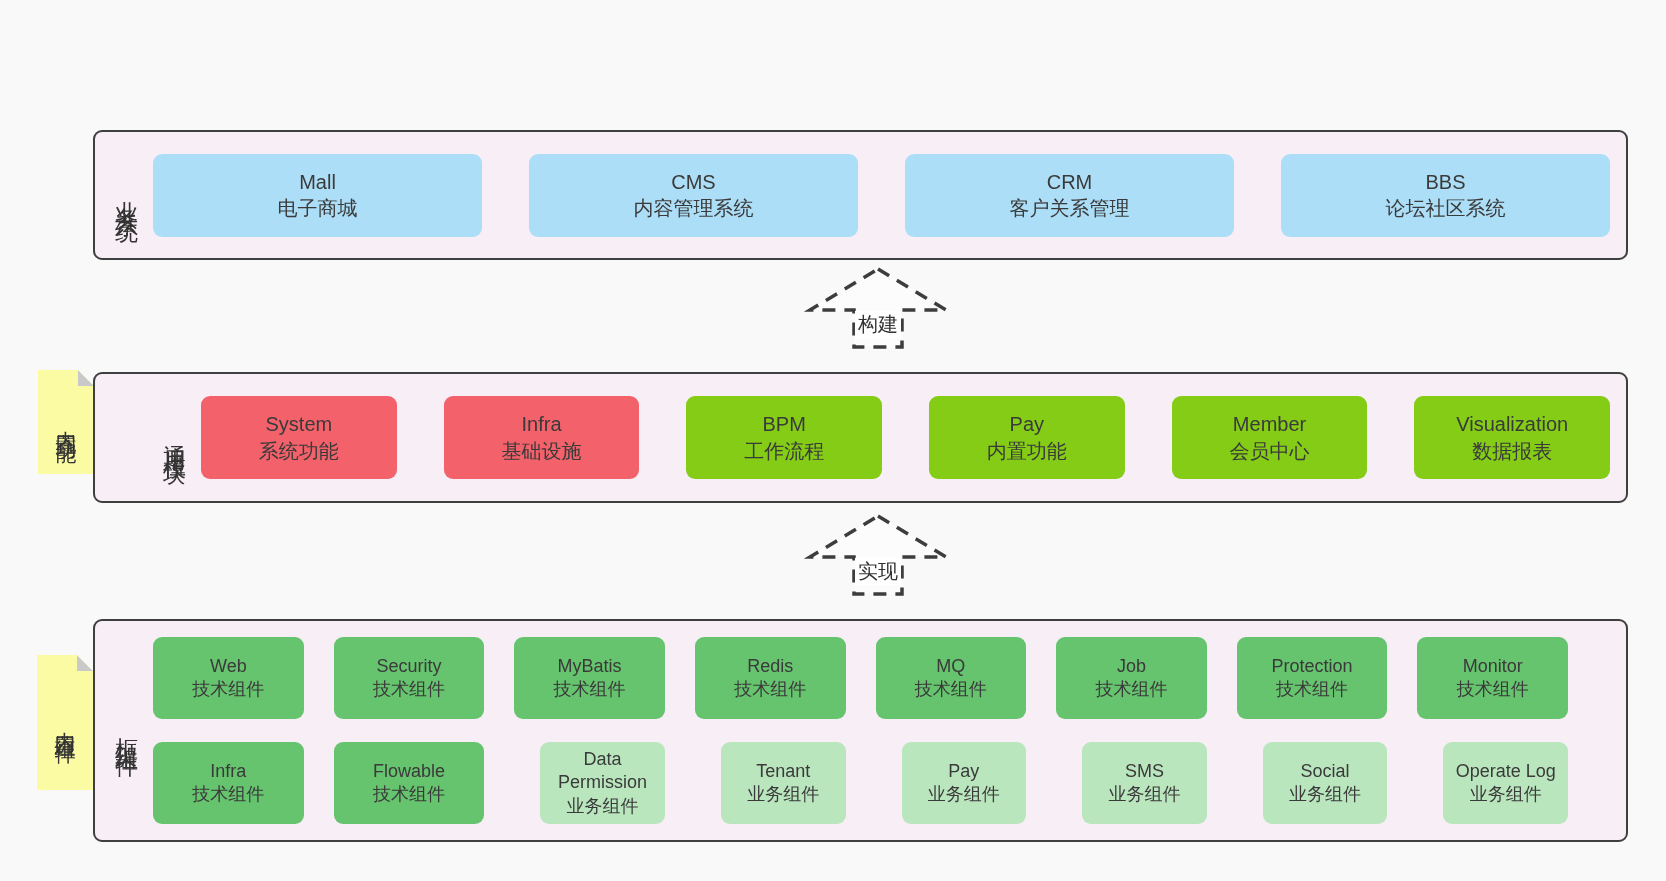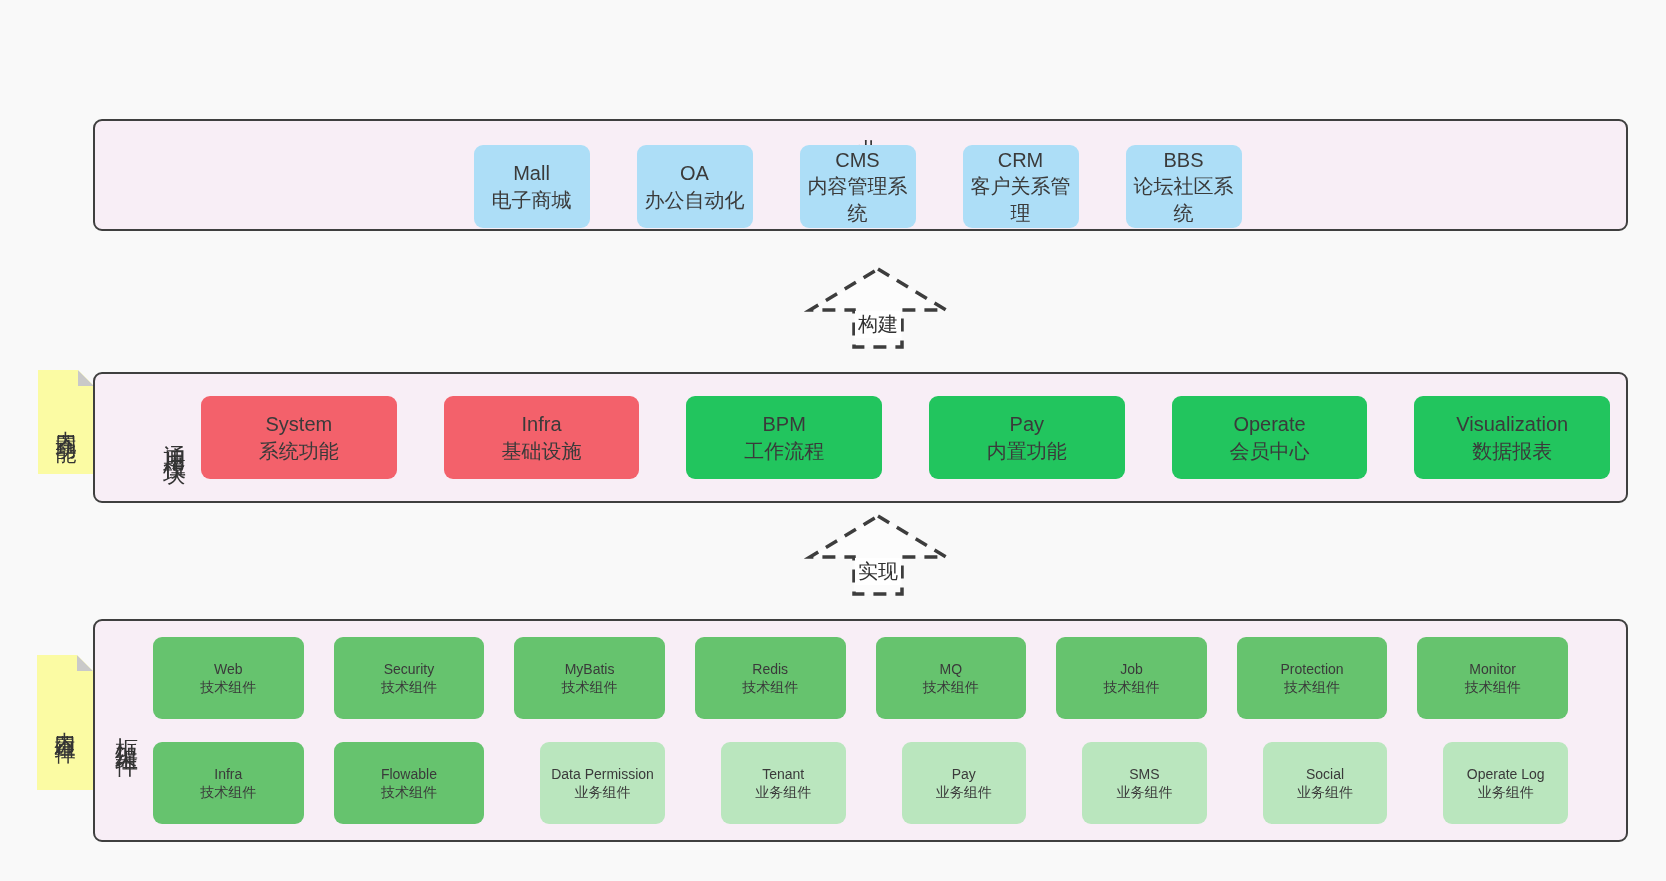--- a/index.html
+++ b/index.html
@@ -8,47 +8,47 @@
     background:#f9f9f9;
     font-family:"Liberation Sans","DejaVu Sans",sans-serif;
     color:#3a3a3a;
   }
   
   .band{
     position:absolute;left:93px;width:1535px;box-sizing:border-box;
     background:#f8eef6;border:2px solid #3f3f3f;border-radius:9px;
     display:flex;align-items:center;z-index:1;
   }
-  #band-business{top:119px;height:112px;flex-direction:column;}
+  #band-business{top:130px;height:130px;}
   #band-common{top:372px;height:131px;padding-left:48px;}
   #band-framework{top:619px;height:223px;}
   .band-label{
     flex:0 0 auto;margin-left:12px;width:36px;text-align:center;
     writing-mode:vertical-rl;text-orientation:upright;
     font-size:23px;letter-spacing:6px;color:#333;
   }
   .band-boxes{
     flex:1;display:flex;gap:47px;margin:0 16px 0 10px;
   }
   .box{
     flex:1;height:83px;border-radius:9px;
     display:flex;flex-direction:column;align-items:center;justify-content:center;
     text-align:center;font-size:20px;line-height:1.32;padding:0 4px;box-sizing:border-box;
   }
   .box.blue{background:#addef7;}
   .box.red{background:#f3616b;}
-  .box.pink{background:#22c55e;}
+  .box.pink{background:#84cc16;}
   .box.green{background:#66c36e;}
   .box.green-light{background:#bae6be;margin-left:26px;}
   
   .band-grid{
     flex:1;display:grid;grid-template-columns:repeat(8,1fr);
     gap:23px 30px;margin:0 58px 0 10px;
   }
-  .band-grid .box{height:82px;font-size:14px;line-height:1.3;}
+  .band-grid .box{height:82px;font-size:18px;line-height:1.3;}
   
   .sticky{
     position:absolute;width:56px;background:#fbfba3;z-index:0;
     clip-path:polygon(0 0,calc(100% - 16px) 0,100% 16px,100% 100%,0 100%);
   }
   #sticky-common{left:38px;top:370px;height:104px;}
   #sticky-framework{left:37px;top:655px;height:135px;}
   .sticky .fold{
     position:absolute;top:0;right:0;width:16px;height:16px;
     background:#c9c9c9;clip-path:polygon(0 0,100% 100%,0 100%);
@@ -81,24 +81,20 @@
 </div>
 
 <div class="band" id="band-business">
   <div class="band-label">业务系统</div>
   <div class="band-boxes">
     <div class="box blue">
       <div>Mall</div>
       <div>电子商城</div>
     </div>
     <div class="box blue">
-      <div>OA</div>
-      <div>办公自动化</div>
-    </div>
-    <div class="box blue">
       <div>CMS</div>
       <div>内容管理系统</div>
     </div>
     <div class="box blue">
       <div>CRM</div>
       <div>客户关系管理</div>
     </div>
     <div class="box blue">
       <div>BBS</div>
       <div>论坛社区系统</div>
@@ -126,21 +122,21 @@
     </div>
     <div class="box pink">
       <div>BPM</div>
       <div>工作流程</div>
     </div>
     <div class="box pink">
       <div>Pay</div>
       <div>内置功能</div>
     </div>
     <div class="box pink">
-      <div>Operate</div>
+      <div>Member</div>
       <div>会员中心</div>
     </div>
     <div class="box pink">
       <div>Visualization</div>
       <div>数据报表</div>
     </div>
   </div>
 </div>
 
 <div class="arrow" id="arrow-implement">

